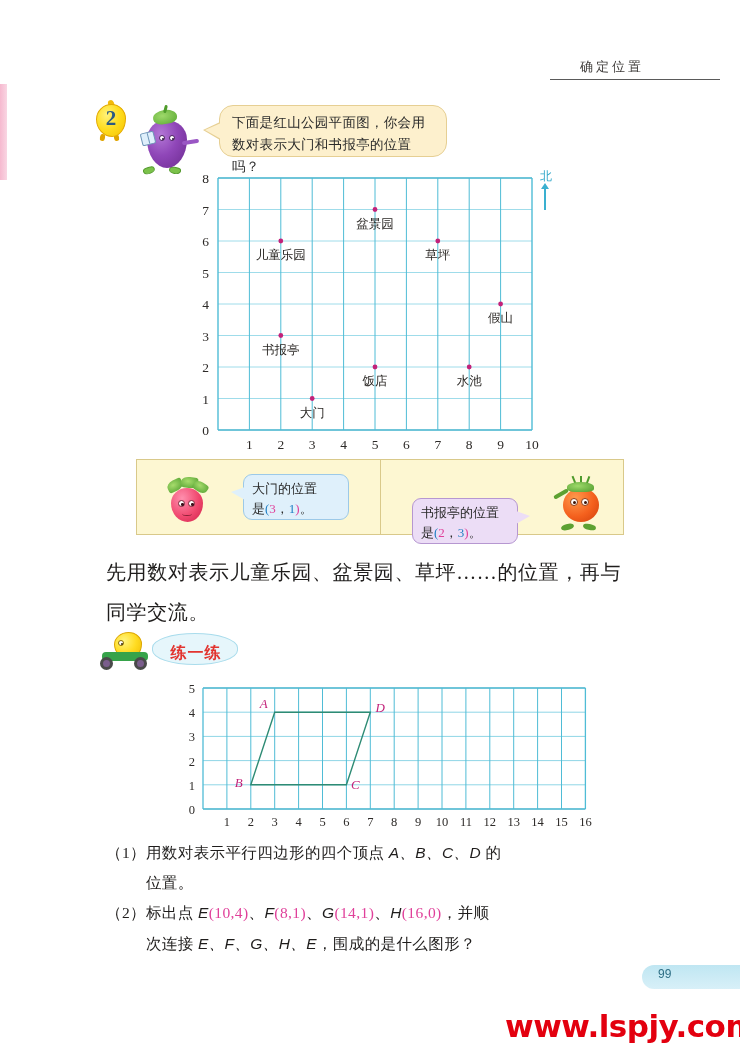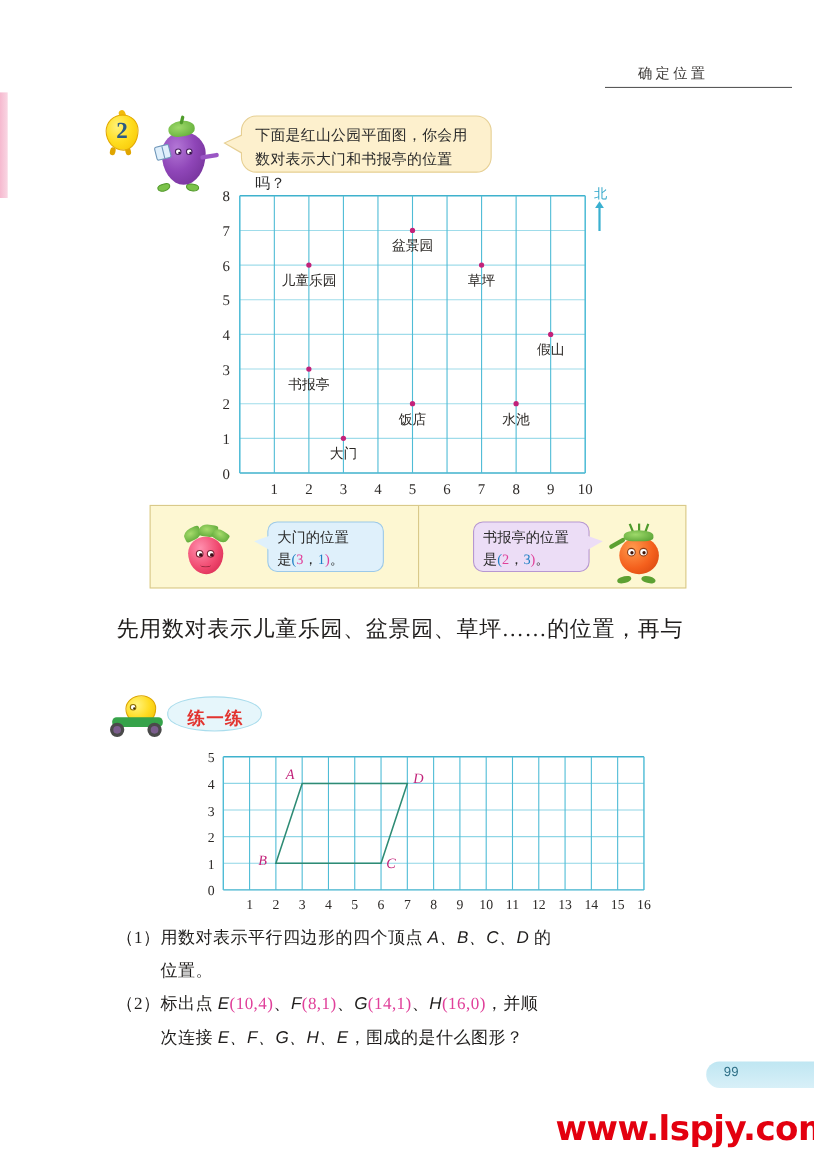--- a/index.html
+++ b/index.html
@@ -137,21 +137,21 @@
     position:absolute; left:50%; top:0; width:1.2px; height:100%; background:#d9c98a;
   }
   .cell { position:absolute; top:0; width:50%; height:100%; }
   .cell.left{left:0;} .cell.right{left:50%;}
 
   .mini-bubble {
     position:absolute; top:14px; width:106px; height:46px;
     border-radius:9px; padding:4px 8px;
   }
   .mini-bubble.blue { left:106px; background:#dff0fb; border:1.3px solid #9cc9e8; }
-  .mini-bubble.purple { left:50px; background:#ecddf6; border:1.3px solid #b697d1; }
+  .mini-bubble.purple { left:32px; background:#ecddf6; border:1.3px solid #b697d1;margin-top:24px; }
   .mini-bubble .mtail { position:absolute; width:0;height:0; }
   .mini-bubble.blue .mtail {
     left:-13px; top:12px;
     border-top:5px solid transparent;border-bottom:8px solid transparent;
     border-right:14px solid #dff0fb;
   }
   .mini-bubble.purple .mtail {
     right:-13px; top:12px;
     border-top:5px solid transparent;border-bottom:8px solid transparent;
     border-left:14px solid #ecddf6;
@@ -396,20 +396,21 @@
       <div class="tm-leaf"></div>
       <div class="tm-arm"></div>
       <div class="tm-eye l"></div>
       <div class="tm-eye r"></div>
     </div>
   </div>
 </div>
 
 <div class="para">
   <div>先用数对表示儿童乐园、盆景园、草坪……的位置，再与</div>
+  <div>同学交流。</div>
 </div>
 
 <div class="practice">
   <div class="moto">
     <div class="moto-lemon"></div>
     <div class="moto-eye"></div>
     <div class="moto-frame"></div>
     <div class="moto-wheel l"></div>
     <div class="moto-wheel r"></div>
   </div>

